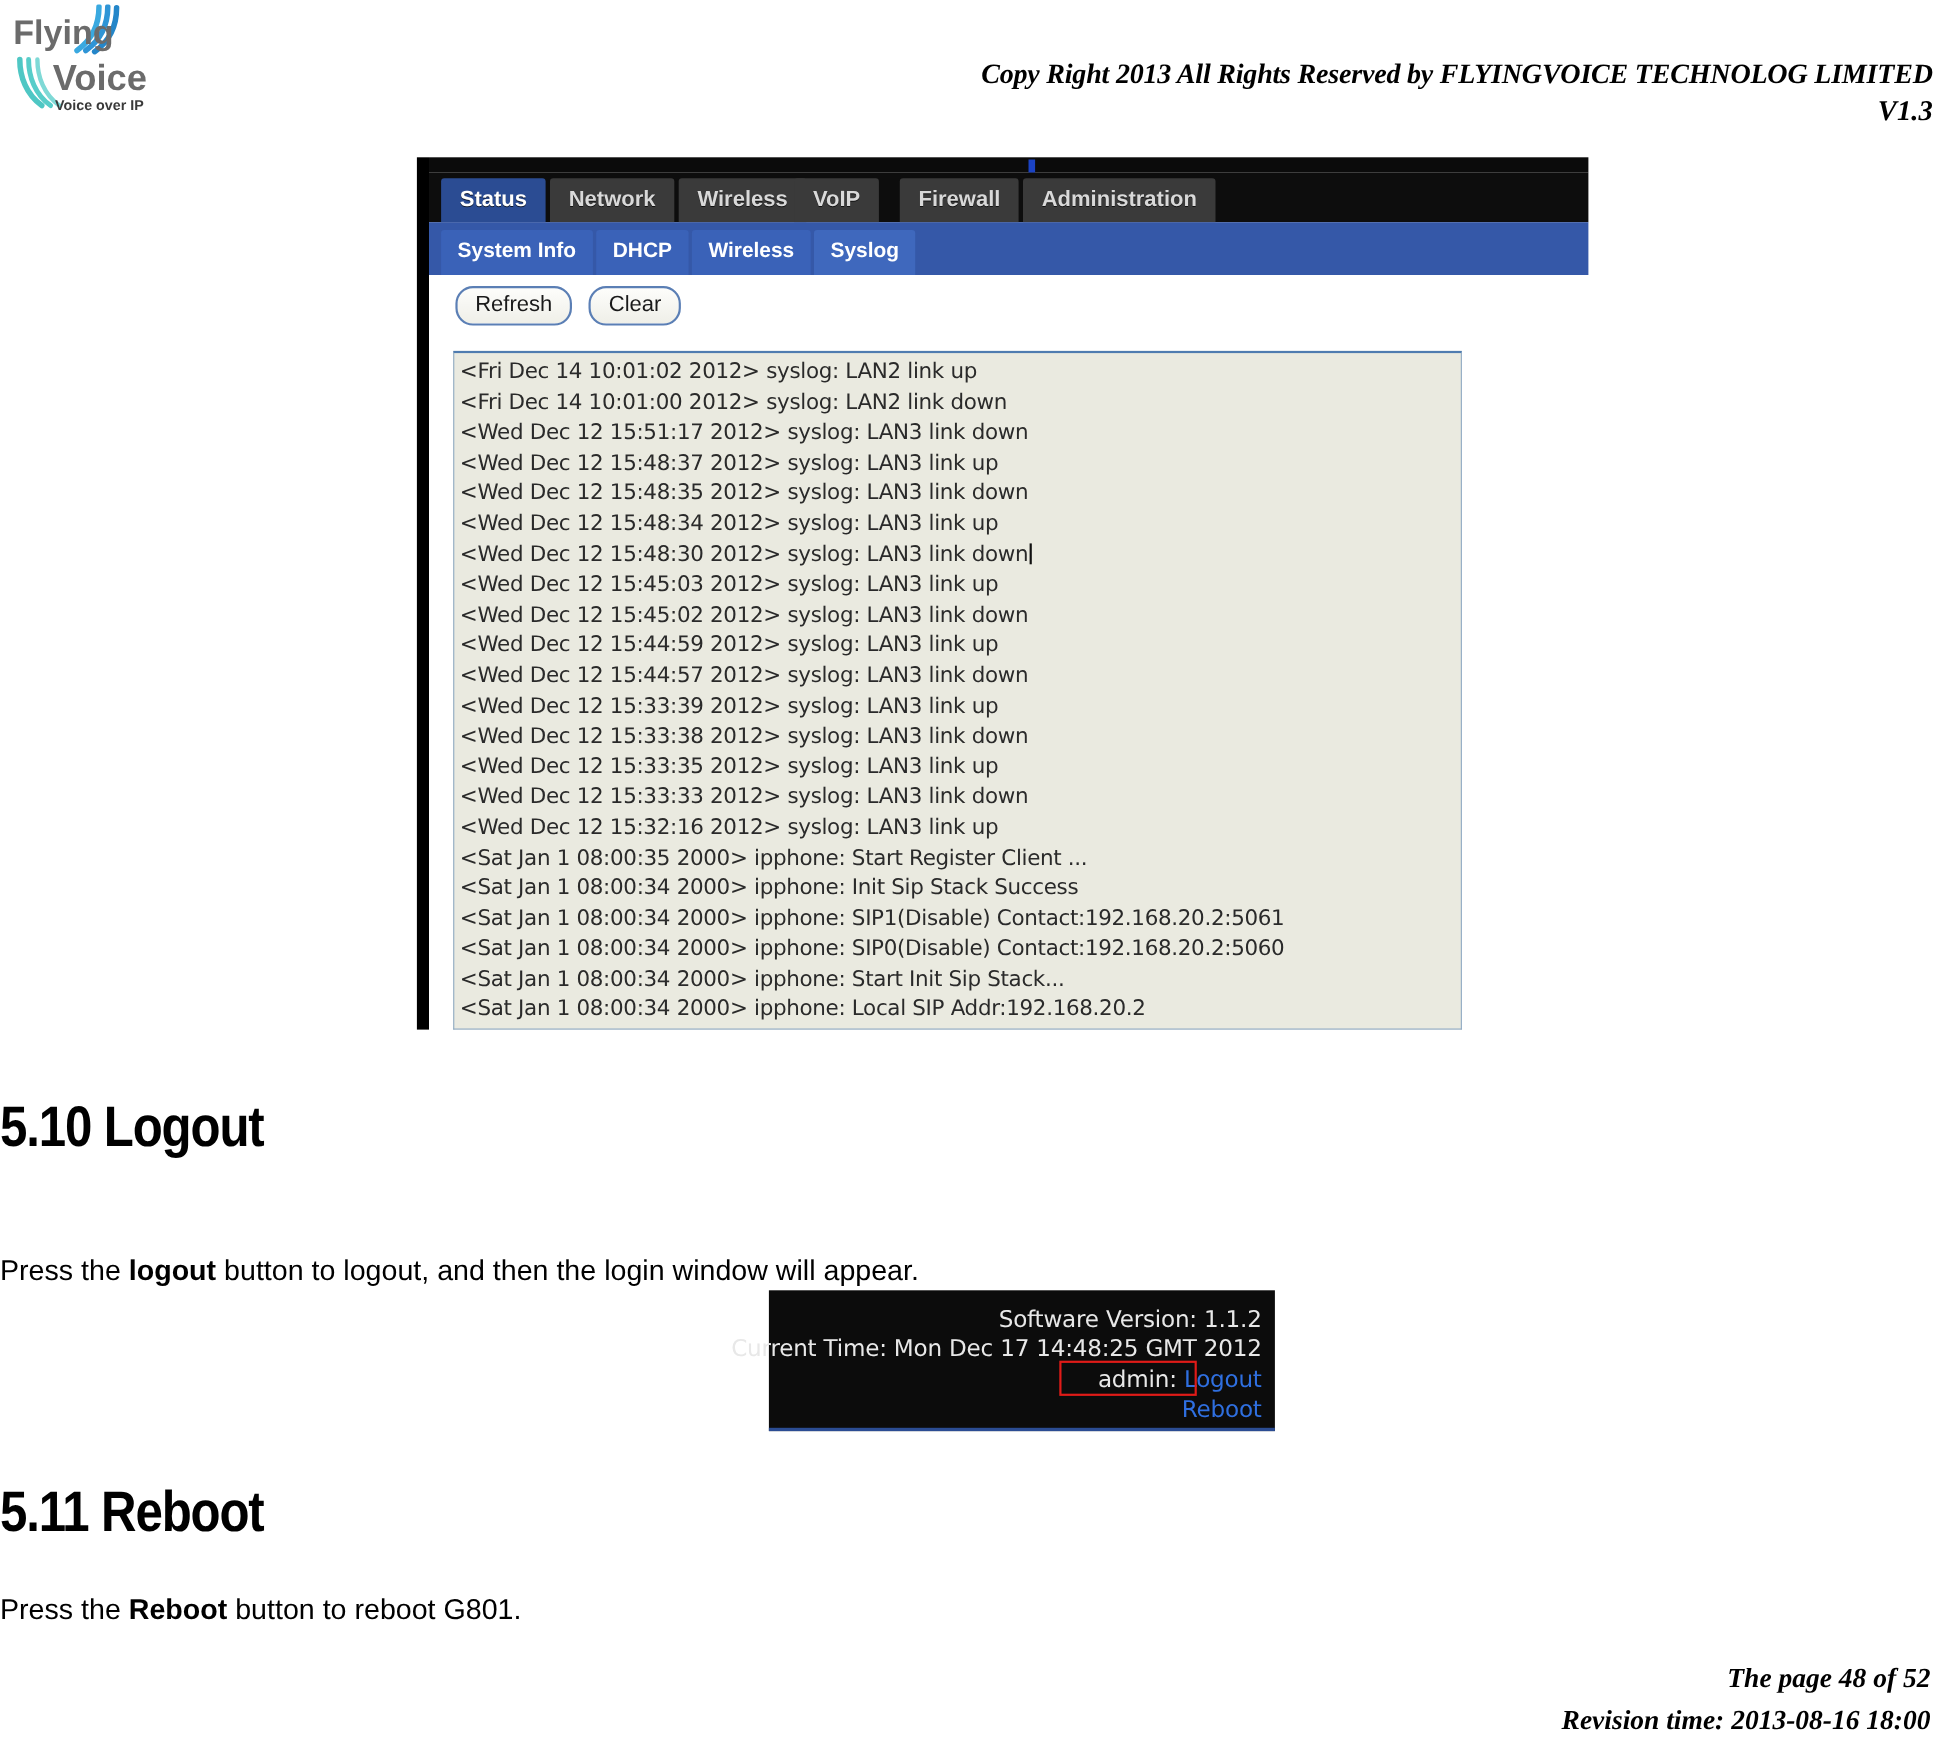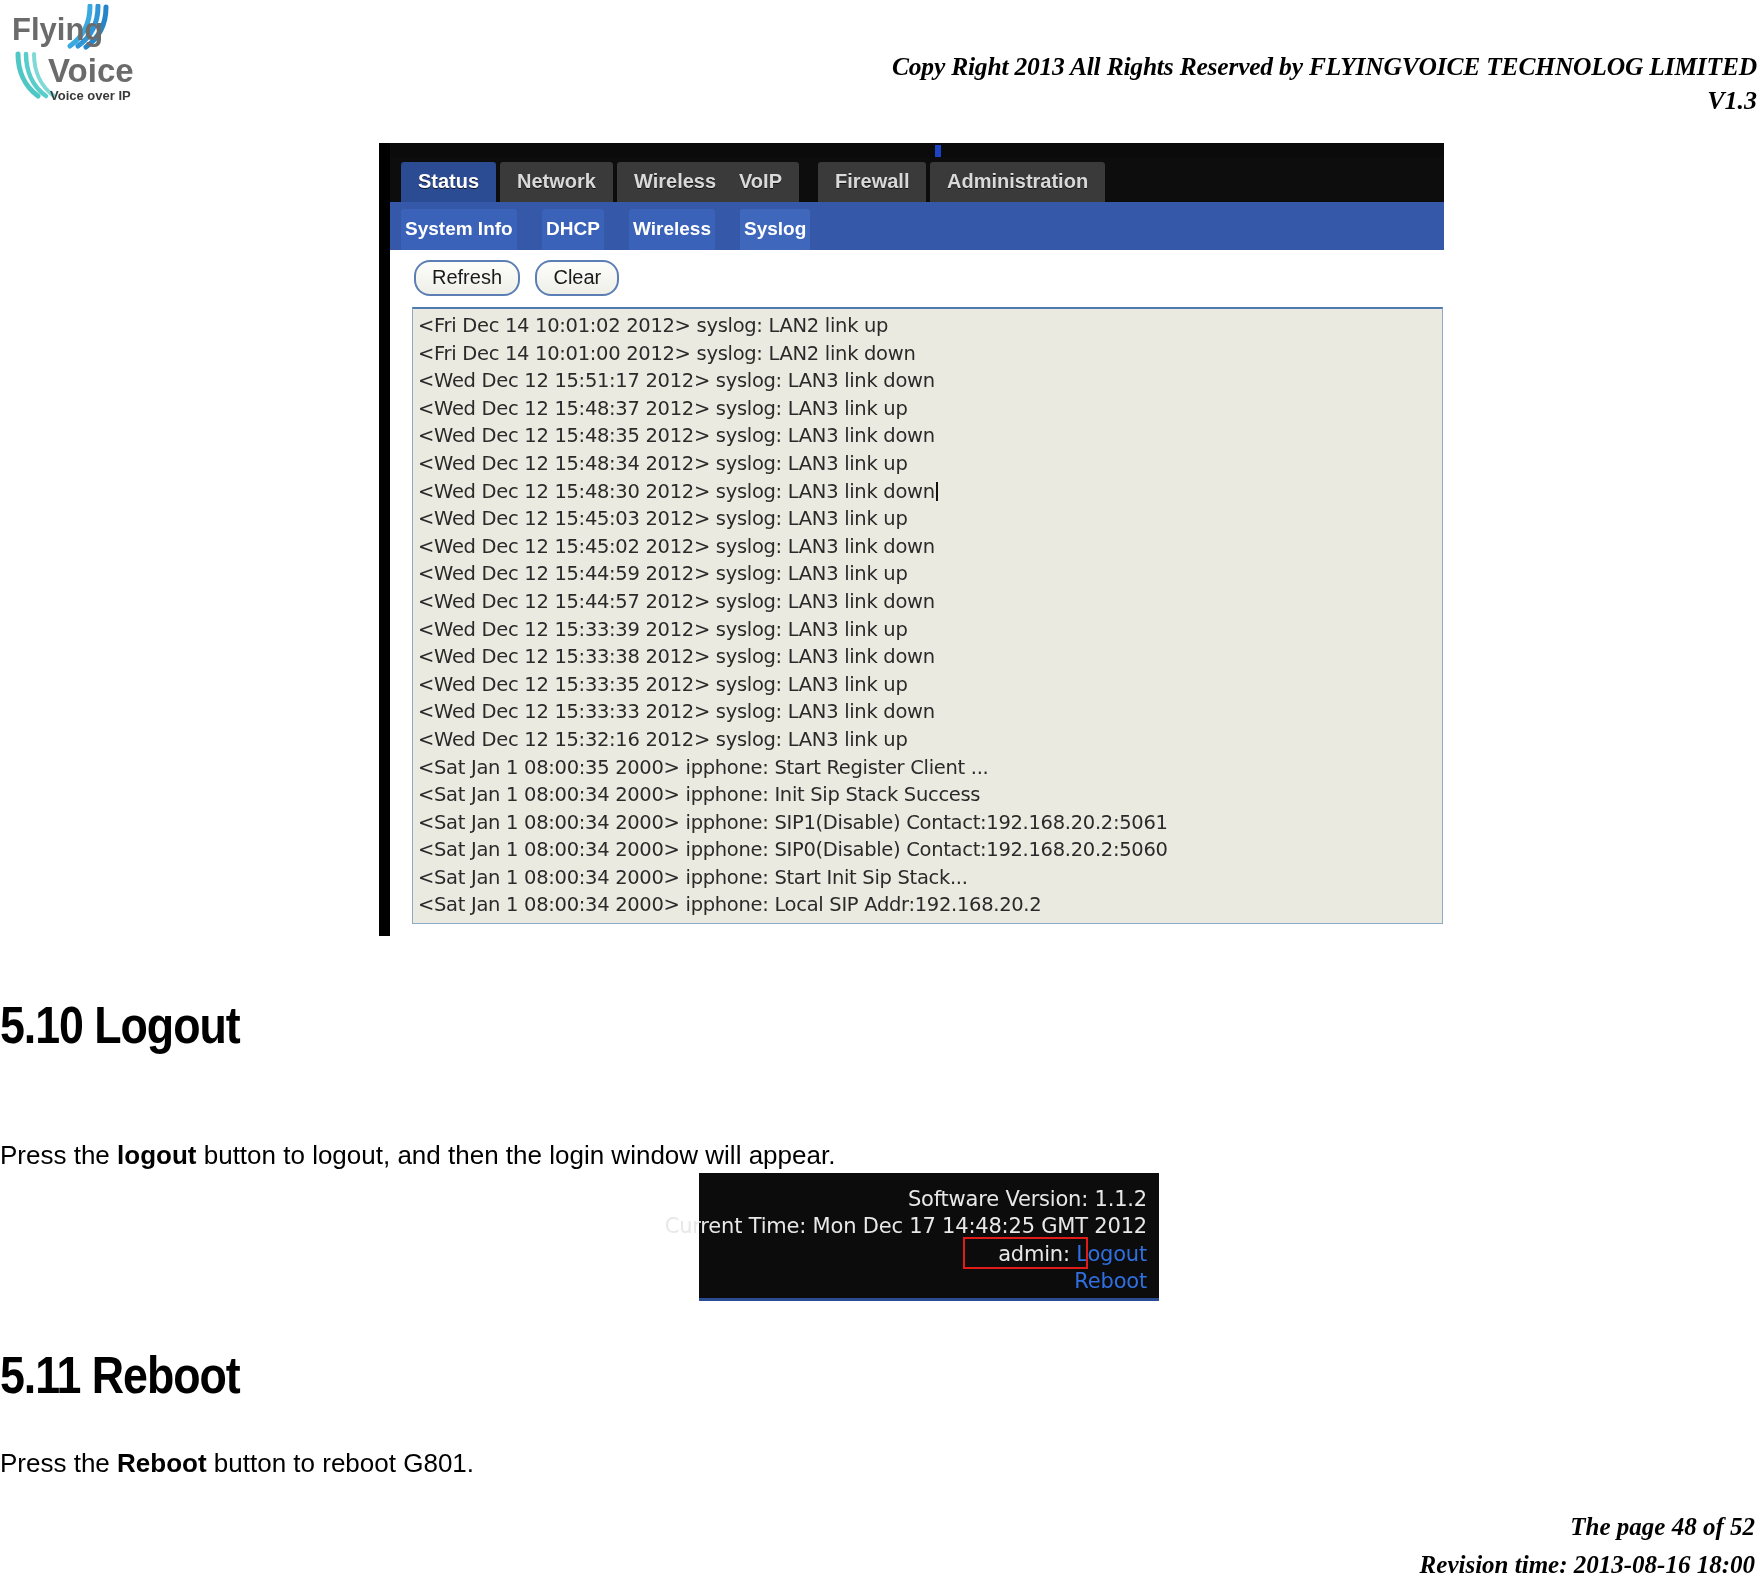--- a/index.html
+++ b/index.html
@@ -105,21 +105,21 @@
     position: absolute;
     left: 11px; top: 59px;
     width: 1054px; height: 48px;
     background: #3558a8;
   }
   .subtab {
     position: absolute;
     top: 7px;
     height: 41px;
     line-height: 40px;
-    padding: 0 4px;
+    padding: 0 15px;
     font-size: 19px;
     font-weight: bold;
     color: #ffffff;
     background: #3a62b8;
     border-radius: 3px 3px 0 0;
     white-space: nowrap;
     cursor: pointer;
   }
   .subtab.active {
     background: #3f68bd;
@@ -139,22 +139,22 @@
     background: linear-gradient(180deg,#fdfdfb 0%,#efefe8 100%);
     border: 2px solid #5b7fb5;
     border-radius: 16px;
     cursor: pointer;
     font-family: "Liberation Sans", sans-serif;
   }
 
   
   .logbox {
     position: absolute;
-    left: 33px; top: 164px;
-    width: 1031px; height: 617px;
+    left: 33px; top: 176px;
+    width: 917px; height: 617px;
     background: #eaeae0;
     border: 1px solid #8faac4;
     border-top: 2px solid #4f7cb0;
     overflow: hidden;
     padding: 3px 0 0 5px;
   }
   .logline {
     font-size: 19.5px;
     line-height: 27.6px;
     color: #2a2a2a;

